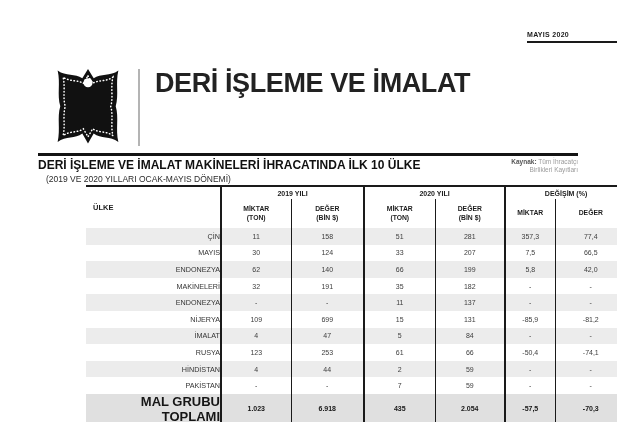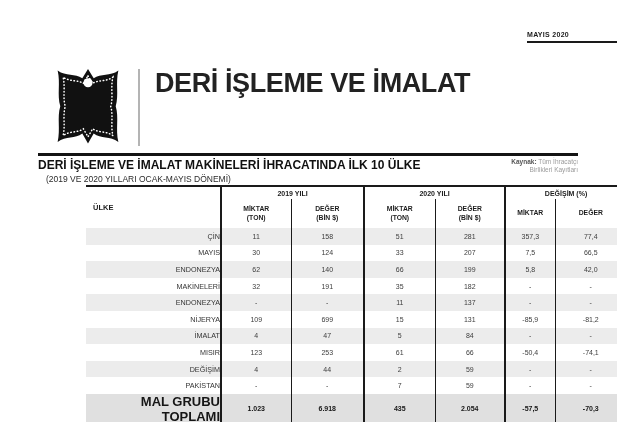--- a/index.html
+++ b/index.html
@@ -197,31 +197,31 @@
             <td class="country">İMALAT</td>
             <td class="bL2">4</td>
             <td class="bL1">47</td>
             <td class="bL2">5</td>
             <td class="bL1">84</td>
             <td class="bL2">-</td>
             <td class="bL1">-</td>
           </tr>
 
           <tr>
-            <td class="country">MISIR</td>
+            <td class="country">RUSYA</td>
             <td class="bL2">123</td>
             <td class="bL1">253</td>
             <td class="bL2">61</td>
             <td class="bL1">66</td>
             <td class="bL2">-50,4</td>
             <td class="bL1">-74,1</td>
           </tr>
 
           <tr>
-            <td class="country">DEĞİŞİM</td>
+            <td class="country">HİNDİSTAN</td>
             <td class="bL2">4</td>
             <td class="bL1">44</td>
             <td class="bL2">2</td>
             <td class="bL1">59</td>
             <td class="bL2">-</td>
             <td class="bL1">-</td>
           </tr>
 
           <tr>
             <td class="country">PAKİSTAN</td>

